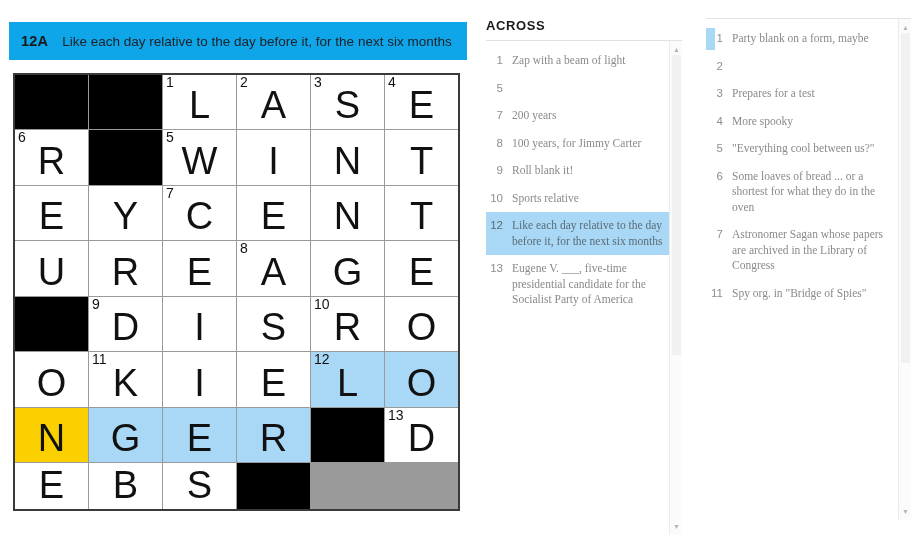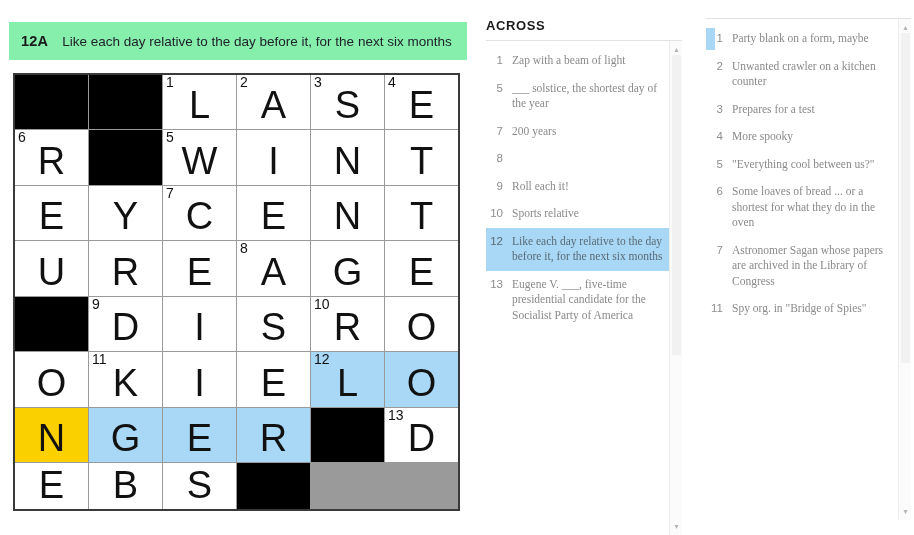--- a/index.html
+++ b/index.html
@@ -16,21 +16,21 @@
     color: #222;
   }
 
   
   #clue-banner {
     position: absolute;
     left: 9px;
     top: 22px;
     width: 458px;
     height: 38px;
-    background: #86efac;
+    background: #0ea5e9;
     display: flex;
     align-items: center;
     box-sizing: border-box;
     padding: 0 12px;
   }
   #clue-banner .cb-num {
     font-weight: bold;
     font-size: 14.5px;
     color: #1a1a1a;
     margin-right: 14px;
@@ -349,32 +349,32 @@
 <div class="clue-panel" id="panel-across">
   <div class="panel-title">ACROSS</div>
   <div class="clue-scroll">
     <ul class="clue-list" id="across-list">
         <li class="clue-item">
           <span class="c-num">1</span>
           <span class="c-text">Zap with a beam of light</span>
         </li>
         <li class="clue-item">
           <span class="c-num">5</span>
-          <span class="c-text">___ solstice, the shortest day of the year</span>
         </li>
         <li class="clue-item">
           <span class="c-num">7</span>
           <span class="c-text">200 years</span>
         </li>
         <li class="clue-item">
           <span class="c-num">8</span>
+          <span class="c-text">100 years, for Jimmy Carter</span>
         </li>
         <li class="clue-item">
           <span class="c-num">9</span>
-          <span class="c-text">Roll each it!</span>
+          <span class="c-text">Roll blank it!</span>
         </li>
         <li class="clue-item">
           <span class="c-num">10</span>
           <span class="c-text">Sports relative</span>
         </li>
         <li class="clue-item active">
           <span class="c-num">12</span>
           <span class="c-text">Like each day relative to the day before it, for the next six months</span>
         </li>
         <li class="clue-item">
@@ -392,21 +392,20 @@
 
 <div class="clue-panel" id="panel-down">
   <div class="clue-scroll">
     <ul class="clue-list" id="down-list">
         <li class="clue-item marker">
           <span class="c-num">1</span>
           <span class="c-text">Party blank on a form, maybe</span>
         </li>
         <li class="clue-item">
           <span class="c-num">2</span>
-          <span class="c-text">Unwanted crawler on a kitchen counter</span>
         </li>
         <li class="clue-item">
           <span class="c-num">3</span>
           <span class="c-text">Prepares for a test</span>
         </li>
         <li class="clue-item">
           <span class="c-num">4</span>
           <span class="c-text">More spooky</span>
         </li>
         <li class="clue-item">

